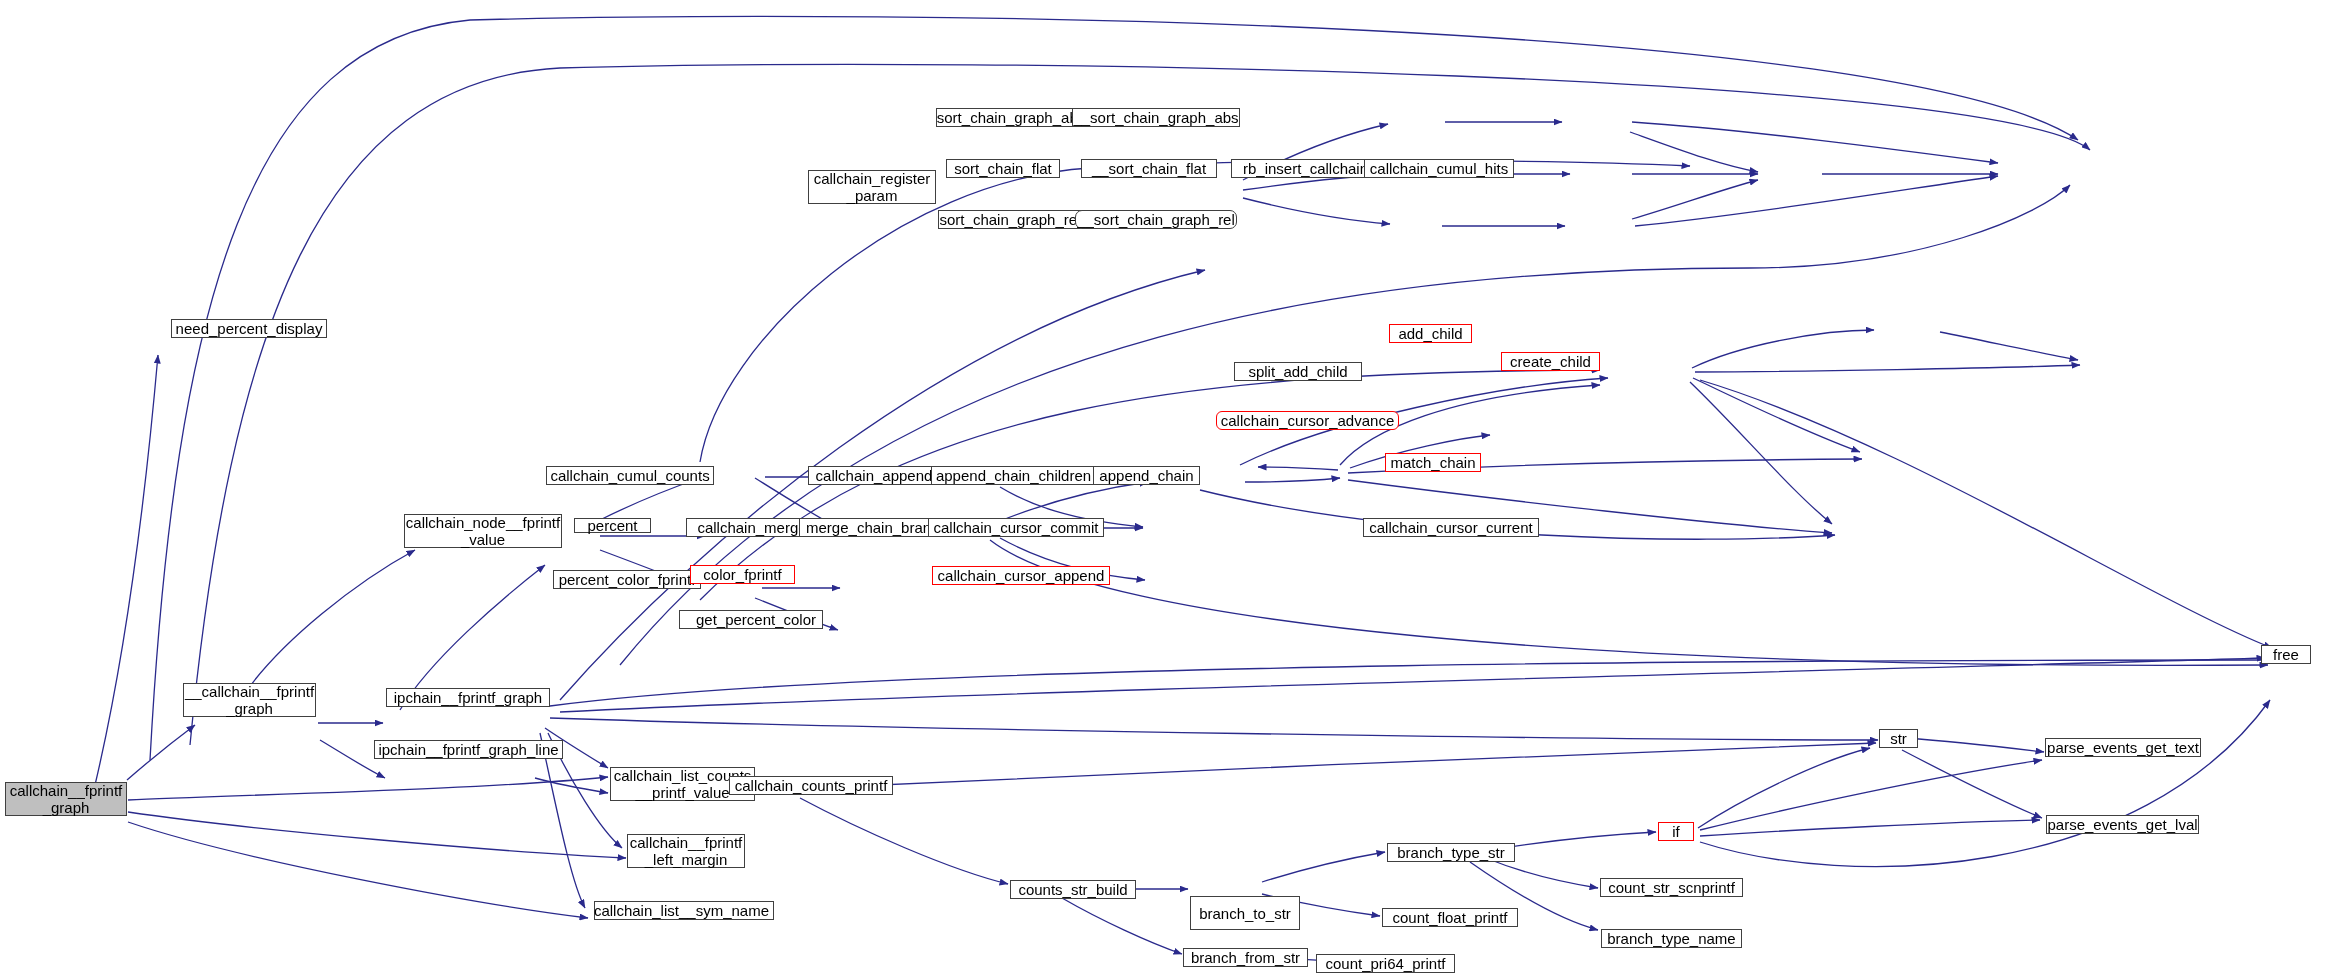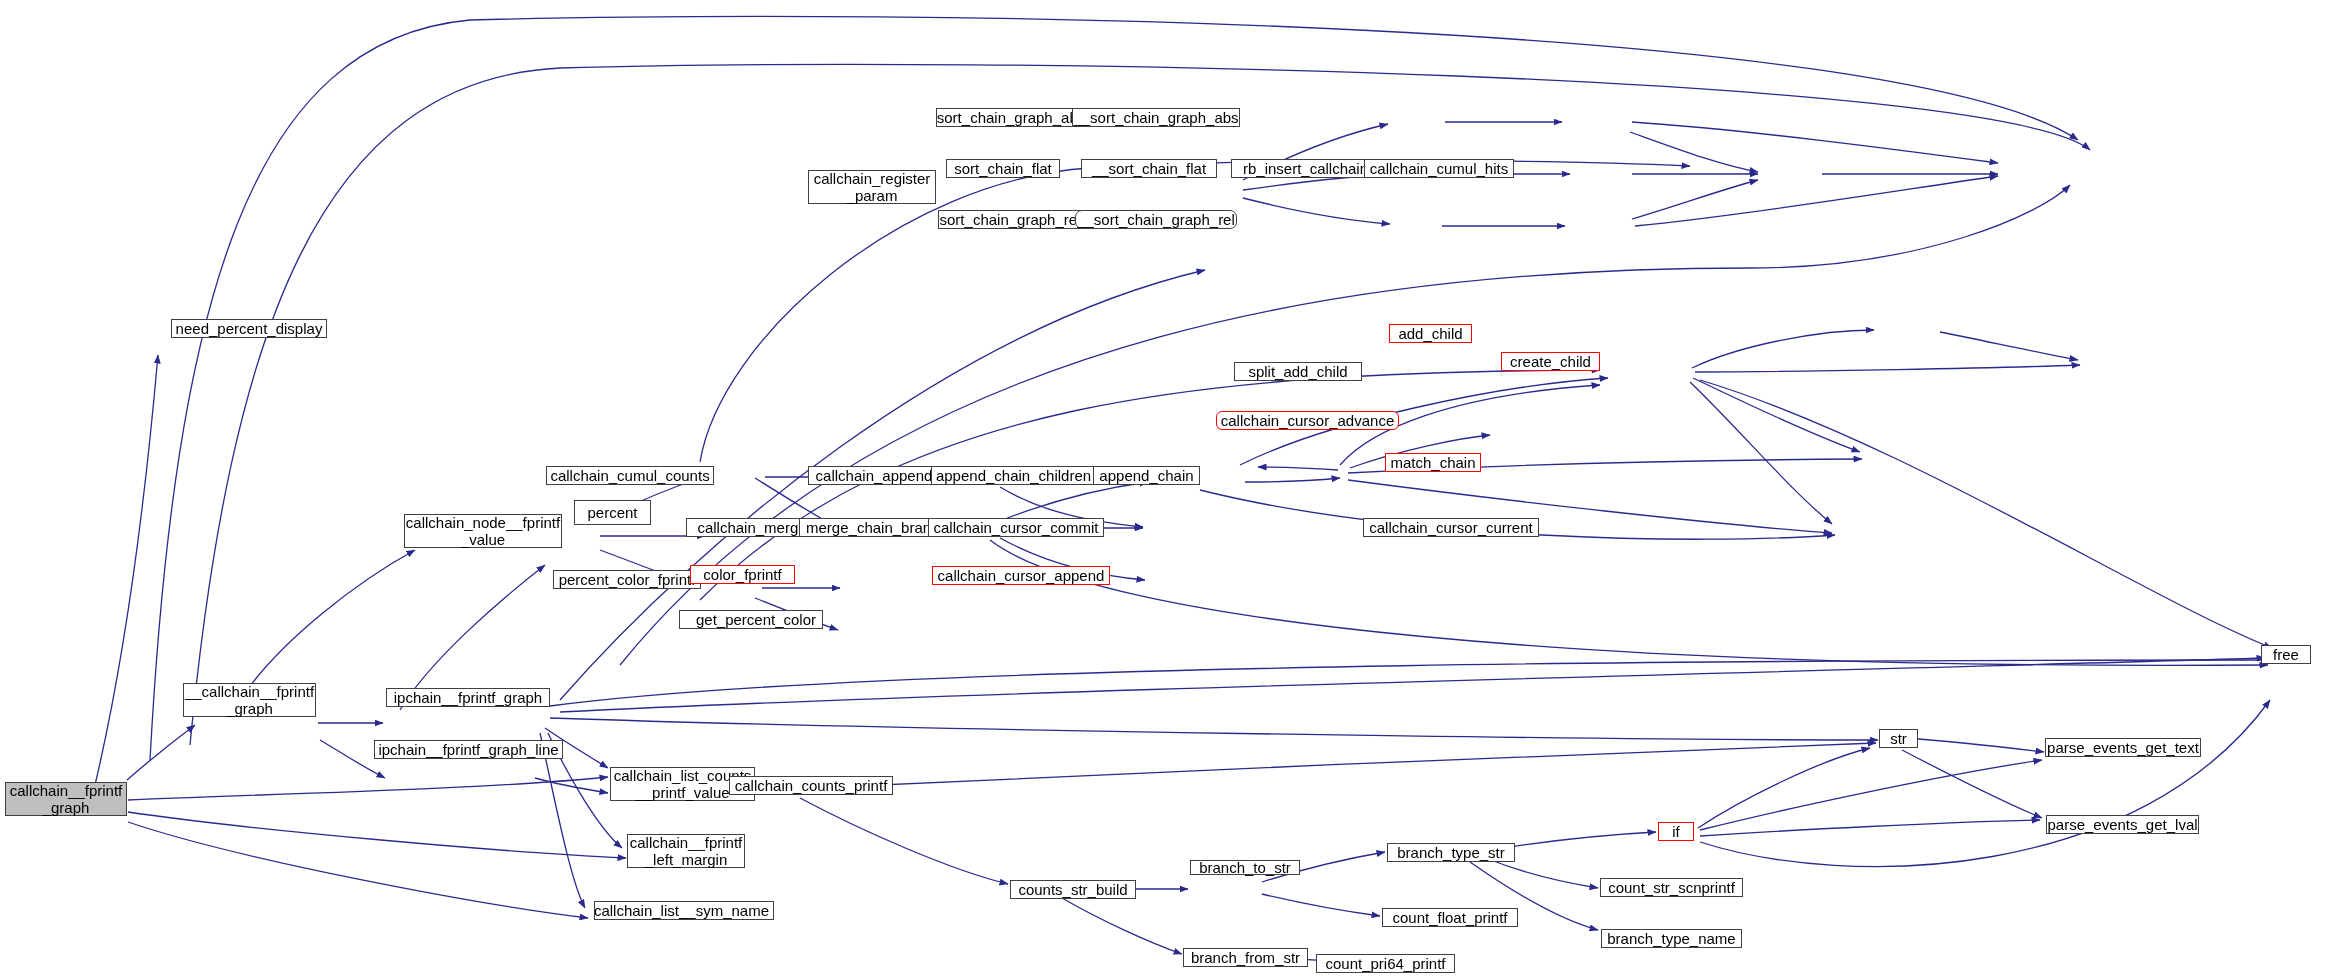--- a/index.html
+++ b/index.html
@@ -228,21 +228,21 @@
   <div class="node" style="left:183px; top:683px; width:133px; height:34px;"><span class="node-label">__callchain__fprintf
 _graph</span></div>
 
   <div class="node" style="left:386px; top:688px; width:164px; height:19px;"><span class="node-label">ipchain__fprintf_graph</span></div>
 
   <div class="node" style="left:374px; top:740px; width:189px; height:19px;"><span class="node-label">ipchain__fprintf_graph_line</span></div>
 
   <div class="node" style="left:404px; top:514px; width:158px; height:34px;"><span class="node-label">callchain_node__fprintf
 _value</span></div>
 
-  <div class="node" style="left:574px; top:500px; width:77px; height:25px;"><span class="node-label">percent</span></div>
+  <div class="node" style="left:574px; top:518px; width:77px; height:15px;"><span class="node-label">percent</span></div>
 
   <div class="node" style="left:553px; top:570px; width:148px; height:19px;"><span class="node-label">percent_color_fprintf</span></div>
 
   <div class="node red" style="left:690px; top:565px; width:105px; height:19px;"><span class="node-label">color_fprintf</span></div>
 
   <div class="node" style="left:679px; top:610px; width:144px; height:19px;padding-left:10px;"><span class="node-label">get_percent_color</span></div>
 
   <div class="node" style="left:546px; top:466px; width:168px; height:19px;"><span class="node-label">callchain_cumul_counts</span></div>
 
   <div class="node" style="left:686px; top:518px; width:132px; height:19px;"><span class="node-label">callchain_merge</span></div>
@@ -303,21 +303,21 @@
 
   <div class="node" style="left:627px; top:834px; width:118px; height:34px;"><span class="node-label">callchain__fprintf
 _left_margin</span></div>
 
   <div class="node" style="left:594px; top:901px; width:180px; height:19px;justify-content:flex-end;"><span class="node-label">callchain_list__sym_name</span></div>
 
   <div class="node" style="left:729px; top:776px; width:164px; height:19px;"><span class="node-label">callchain_counts_printf</span></div>
 
   <div class="node" style="left:1010px; top:880px; width:126px; height:19px;"><span class="node-label">counts_str_build</span></div>
 
-  <div class="node" style="left:1190px; top:860px; width:110px; height:15px;"><span class="node-label">branch_to_str</span></div>
+  <div class="node" style="left:1190px; top:896px; width:110px; height:34px;"><span class="node-label">branch_to_str</span></div>
 
   <div class="node" style="left:1183px; top:948px; width:125px; height:19px;"><span class="node-label">branch_from_str</span></div>
 
   <div class="node" style="left:1387px; top:843px; width:128px; height:19px;"><span class="node-label">branch_type_str</span></div>
 
   <div class="node" style="left:1382px; top:908px; width:136px; height:19px;"><span class="node-label">count_float_printf</span></div>
 
   <div class="node" style="left:1316px; top:954px; width:139px; height:19px;"><span class="node-label">count_pri64_printf</span></div>
 
   <div class="node red" style="left:1658px; top:822px; width:36px; height:19px;"><span class="node-label">if</span></div>

